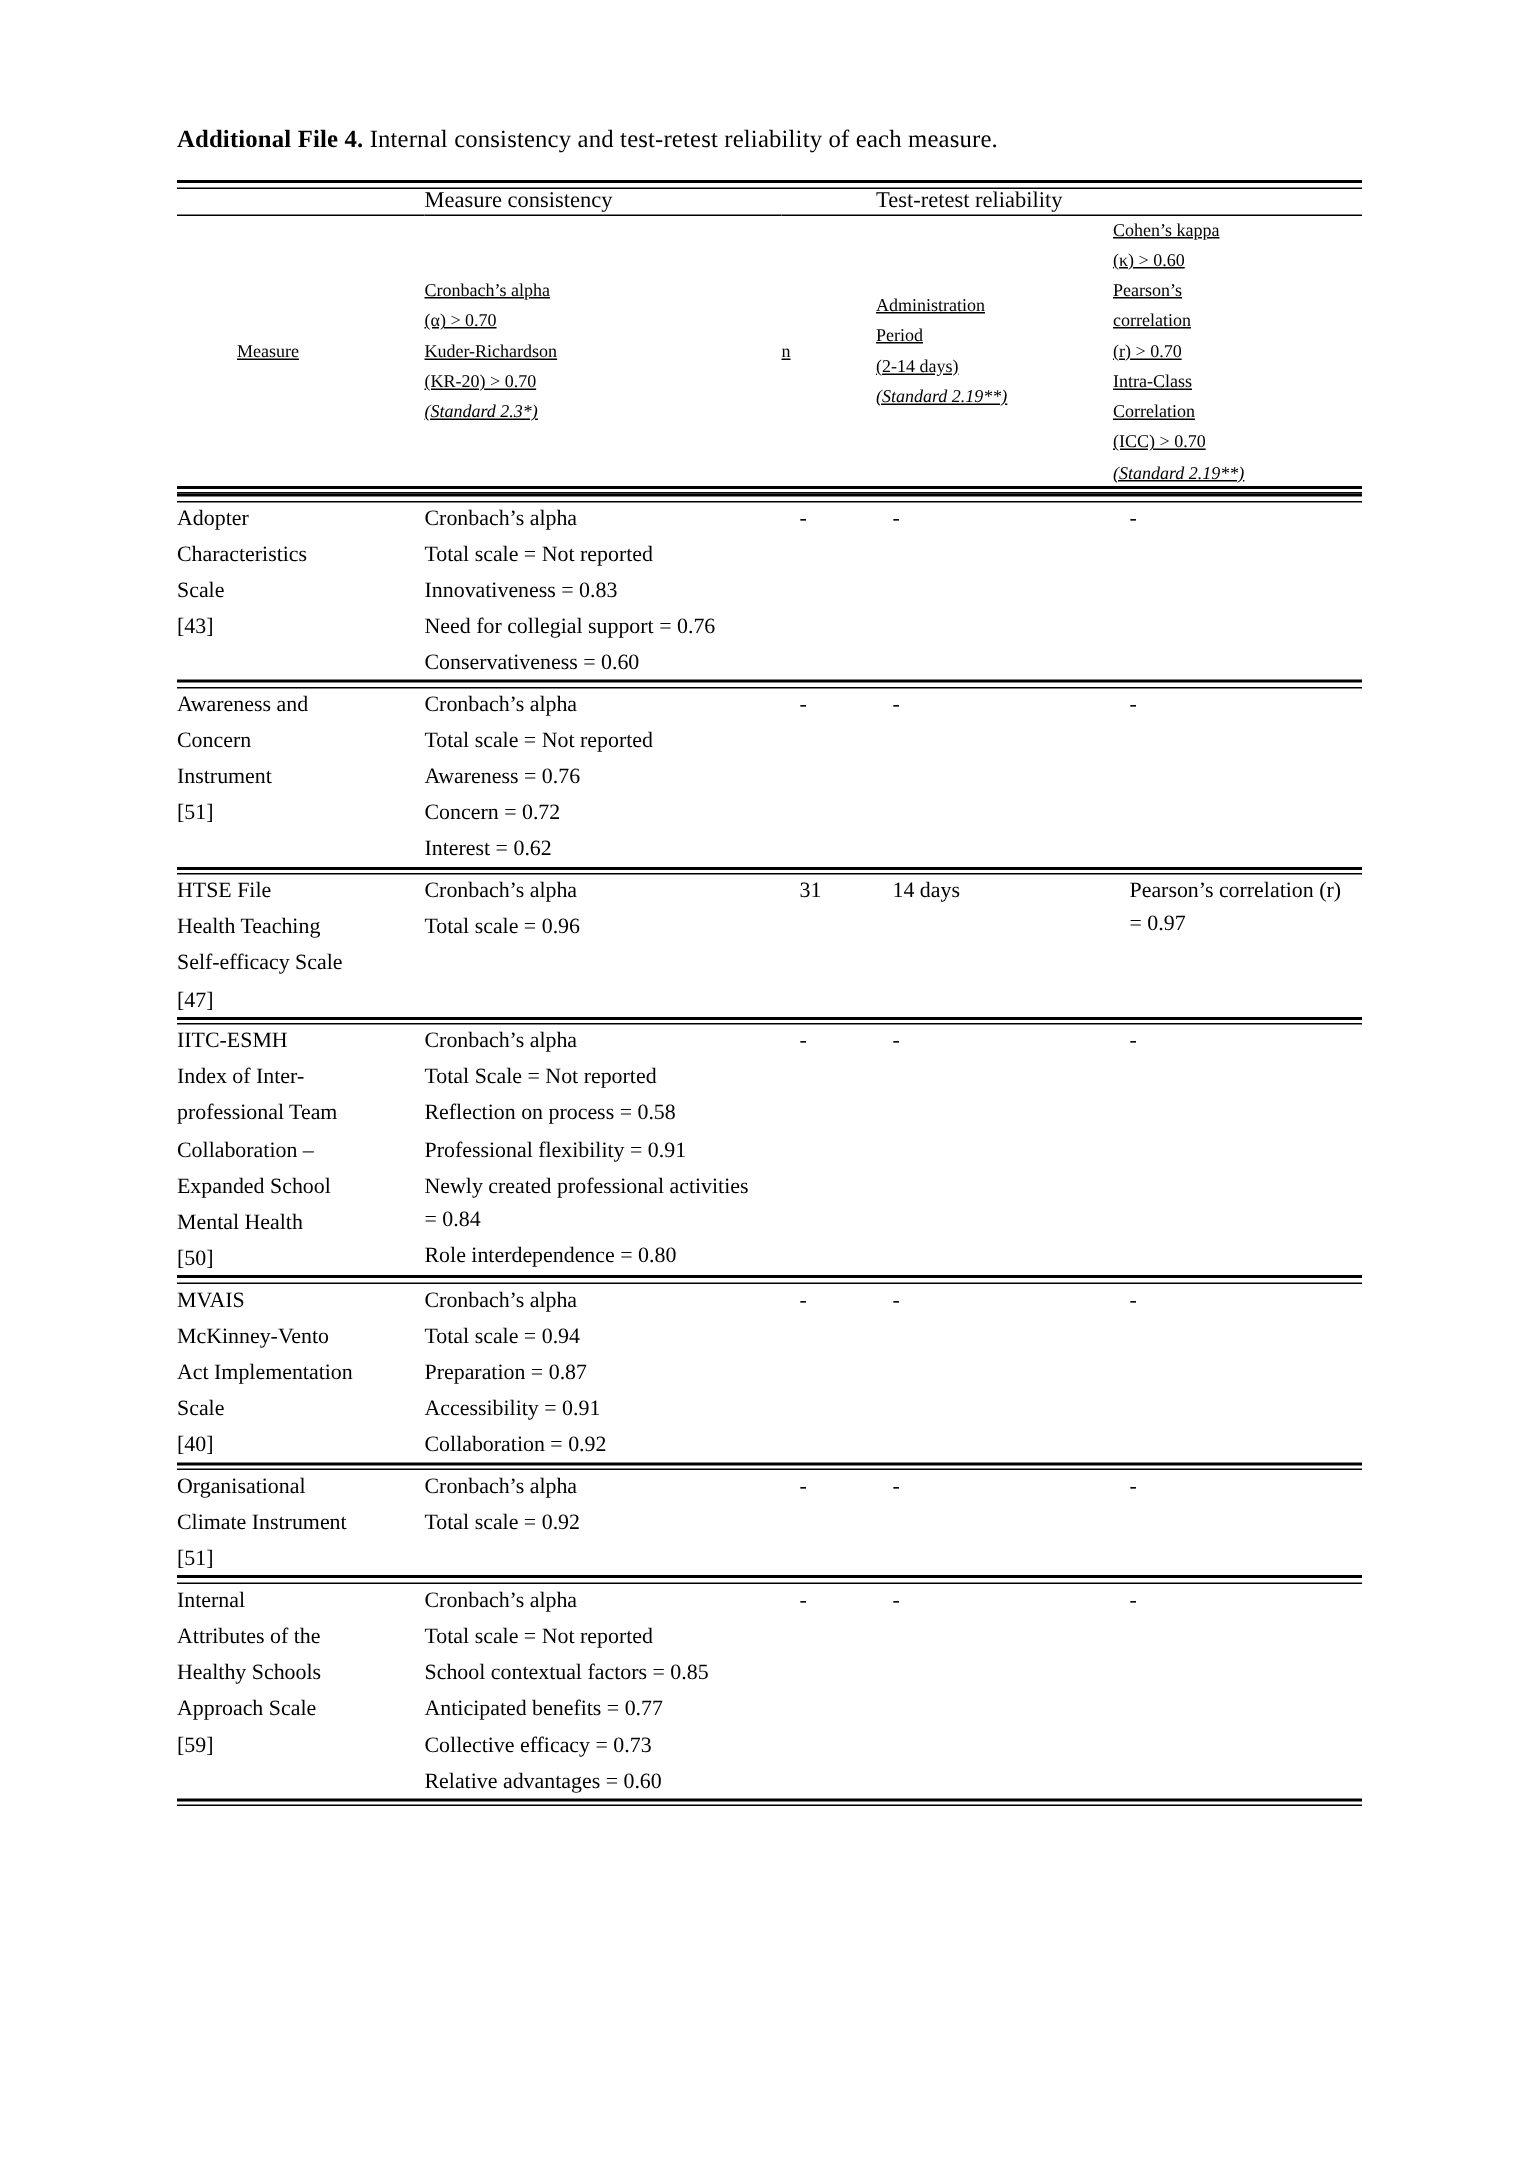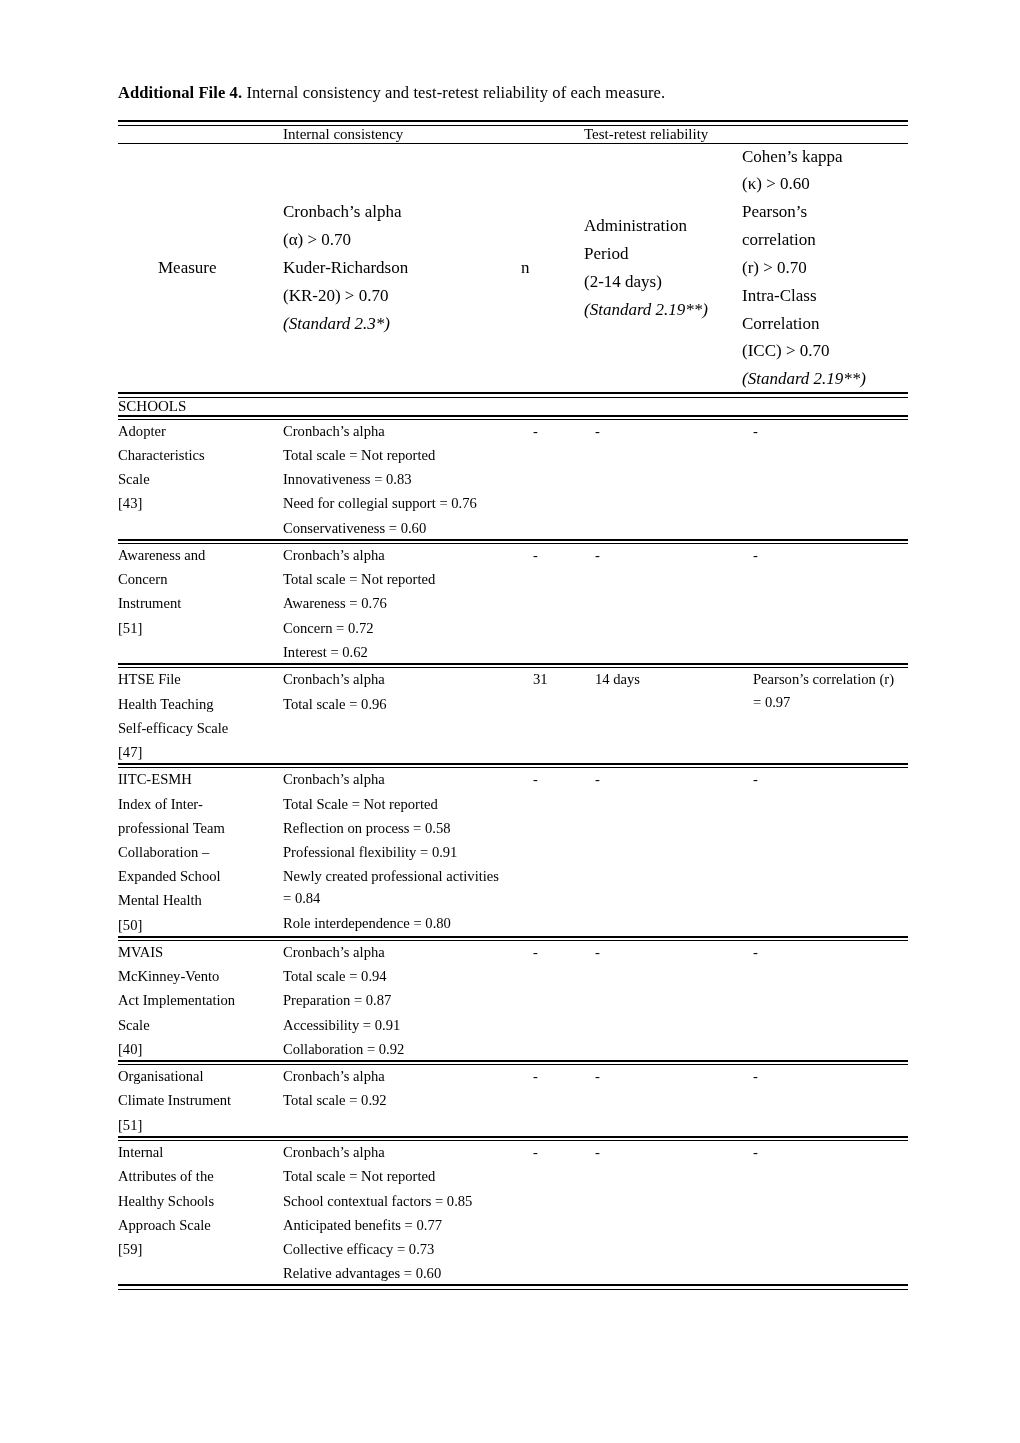--- a/index.html
+++ b/index.html
@@ -77,23 +77,24 @@
   
   .grouphdr td {
     text-align: center;
     font-weight: bold;
     font-size: 15px;
     padding: 7px 0 6px 0;
   }
   
   .mainhdr td {
     font-weight: bold;
-    font-size: 17px;
+    font-size: 12px;
     line-height: 1.52;
     padding: 10px 0 12px 0;
+    text-decoration: underline;
   }
   .hdr-measure {
     text-align: left;
     padding-left: 40px !important;
   }
   .hdr-block { text-align: center; }
   .hdr-block .it { font-style: italic; }
   .hdr-n { text-align: center; }
 
   
@@ -142,21 +143,21 @@
     <tbody>
 
       <tr class="rule-row">
         <td colspan="5">
             <div class="rule rule-double"></div>
           </td>
       </tr>
 
       <tr class="grouphdr">
         <td></td>
-        <td>Internal consistency</td>
+        <td>Measure consistency</td>
         <td></td>
         <td colspan="2">Test-retest reliability</td>
       </tr>
 
       <tr class="rule-row">
         <td>
             <div class="rule rule-single"></div>
           </td>
         <td>
             <div class="rule rule-single"></div>
@@ -200,23 +201,20 @@
           <span class="ln it">(Standard 2.19**)</span>
         </td>
       </tr>
 
       <tr class="rule-row">
         <td colspan="5">
             <div class="rule rule-double"></div>
           </td>
       </tr>
 
-      <tr class="sectionrow">
-        <td colspan="5">SCHOOLS</td>
-      </tr>
 
       <tr class="rule-row">
         <td colspan="5">
             <div class="rule rule-double"></div>
           </td>
       </tr>
 
       </tbody>
       <tbody id="rows-host">
         <tr class="datarow">

